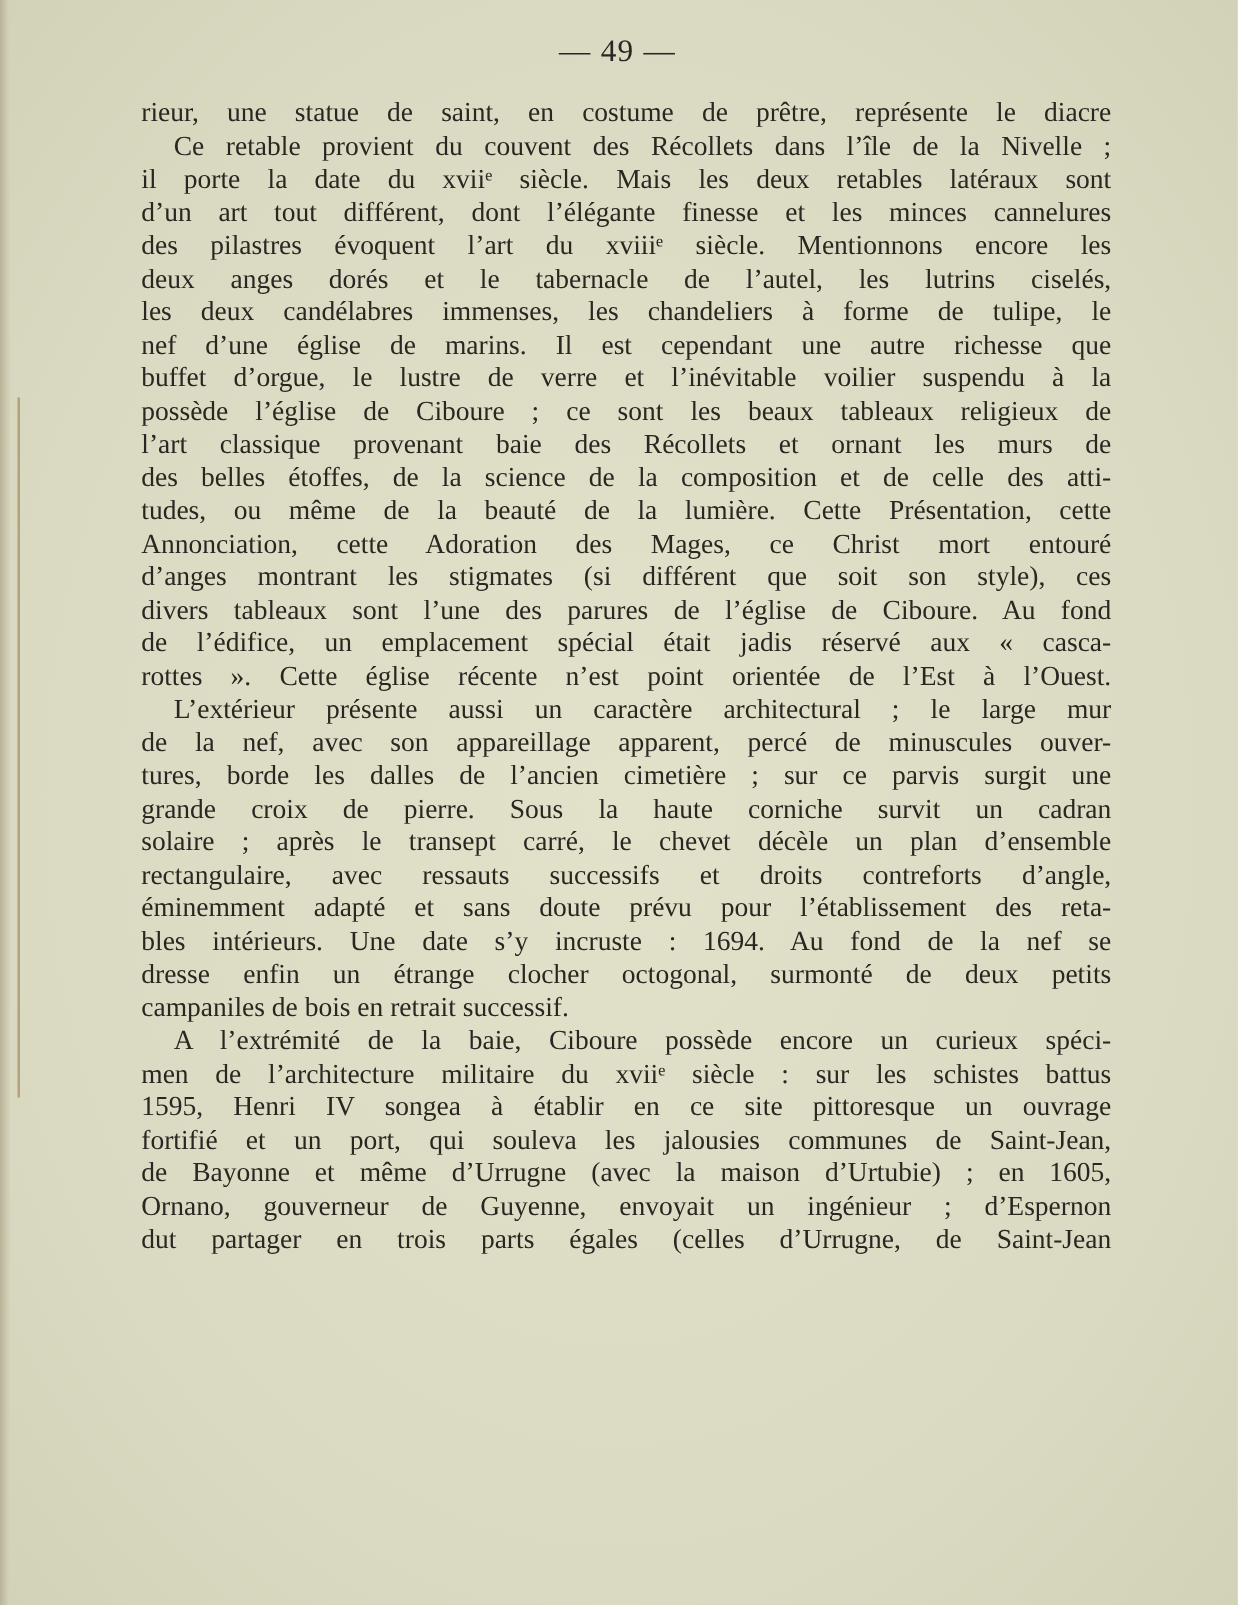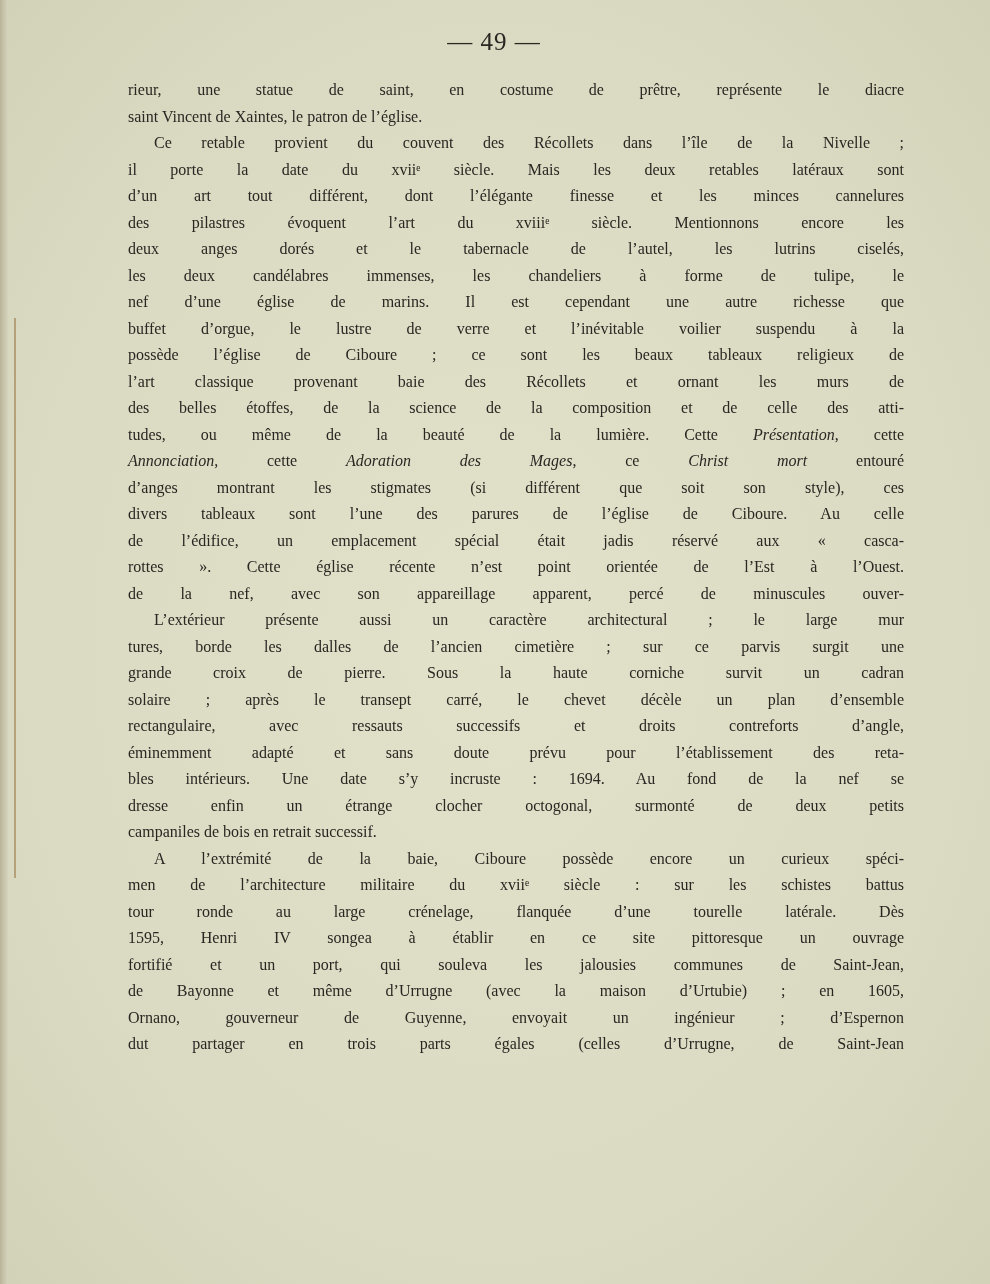--- a/index.html
+++ b/index.html
@@ -20,71 +20,69 @@
   }
   .binding-line {
     position:absolute; left:14px; top:318px; width:2px; height:560px;
     background:#a88d62; opacity:0.75;
   }
   .page-number {
     position:absolute; top:28px; left:0; width:988px; text-align:center;
     font-size:25px; letter-spacing:1px;
   }
   .text-block {
-    position:absolute; left:128px; top:77px; width:776px;
-    font-size:16px; line-height:26.5px;
+    position:absolute; left:113px; top:77px; width:776px;
+    font-size:22px; line-height:26.5px;
   }
   .line {
     display:block; text-align:justify; text-align-last:justify;
     white-space:nowrap; height:26.5px;
   }
   .line.last { text-align-last:left; }
   .line.indent { padding-left:26px; }
-  .it { font-style:italic; }
+  .it { }
 </style>
 </head>
 <body>
 
 <div class="page-bg"></div>
 <div class="left-edge"></div>
 <div class="binding-line"></div>
 
 <div class="page-number">— 49 —</div>
 
 <div class="text-block" id="text-block">
     <span class="line">rieur, une statue de saint, en costume de prêtre, représente le diacre</span>
-    <span class="line last">saint Vincent de Xaintes, le patron de l’église.</span>
     <span class="line indent">Ce retable provient du couvent des Récollets dans l’île de la Nivelle ;</span>
     <span class="line">il porte la date du xviiᵉ siècle. Mais les deux retables latéraux sont</span>
     <span class="line">d’un art tout différent, dont l’élégante finesse et les minces cannelures</span>
     <span class="line">des pilastres évoquent l’art du xviiiᵉ siècle. Mentionnons encore les</span>
     <span class="line">deux anges dorés et le tabernacle de l’autel, les lutrins ciselés,</span>
     <span class="line">les deux candélabres immenses, les chandeliers à forme de tulipe, le</span>
     <span class="line">nef d’une église de marins. Il est cependant une autre richesse que</span>
     <span class="line">buffet d’orgue, le lustre de verre et l’inévitable voilier suspendu à la</span>
     <span class="line">possède l’église de Ciboure ; ce sont les beaux tableaux religieux de</span>
     <span class="line">l’art classique provenant baie des Récollets et ornant les murs de</span>
     <span class="line">des belles étoffes, de la science de la composition et de celle des atti-</span>
     <span class="line"><span>tudes, ou même de la beauté de la lumière. Cette </span><span class="it">Présentation</span><span>, cette</span></span>
     <span class="line"><span class="it">Annonciation</span><span>, cette </span><span class="it">Adoration des Mages</span><span>, ce </span><span class="it">Christ mort</span><span> entouré</span></span>
     <span class="line">d’anges montrant les stigmates (si différent que soit son style), ces</span>
-    <span class="line">divers tableaux sont l’une des parures de l’église de Ciboure. Au celle</span>
+    <span class="line">divers tableaux sont l’une des parures de l’église de Ciboure. Au fond</span>
     <span class="line">de l’édifice, un emplacement spécial était jadis réservé aux « casca-</span>
     <span class="line">rottes ». Cette église récente n’est point orientée de l’Est à l’Ouest.</span>
+    <span class="line indent">L’extérieur présente aussi un caractère architectural ; le large mur</span>
     <span class="line">de la nef, avec son appareillage apparent, percé de minuscules ouver-</span>
-    <span class="line indent">L’extérieur présente aussi un caractère architectural ; le large mur</span>
     <span class="line">tures, borde les dalles de l’ancien cimetière ; sur ce parvis surgit une</span>
     <span class="line">grande croix de pierre. Sous la haute corniche survit un cadran</span>
     <span class="line">solaire ; après le transept carré, le chevet décèle un plan d’ensemble</span>
     <span class="line">rectangulaire, avec ressauts successifs et droits contreforts d’angle,</span>
     <span class="line">éminemment adapté et sans doute prévu pour l’établissement des reta-</span>
     <span class="line">bles intérieurs. Une date s’y incruste : 1694. Au fond de la nef se</span>
     <span class="line">dresse enfin un étrange clocher octogonal, surmonté de deux petits</span>
     <span class="line last">campaniles de bois en retrait successif.</span>
     <span class="line indent">A l’extrémité de la baie, Ciboure possède encore un curieux spéci-</span>
     <span class="line">men de l’architecture militaire du xviiᵉ siècle : sur les schistes battus</span>
-    <span class="line">tour ronde au large crénelage, flanquée d’une tourelle latérale. Dès</span>
     <span class="line">1595, Henri IV songea à établir en ce site pittoresque un ouvrage</span>
     <span class="line">fortifié et un port, qui souleva les jalousies communes de Saint-Jean,</span>
     <span class="line">de Bayonne et même d’Urrugne (avec la maison d’Urtubie) ; en 1605,</span>
     <span class="line">Ornano, gouverneur de Guyenne, envoyait un ingénieur ; d’Espernon</span>
     <span class="line">dut partager en trois parts égales (celles d’Urrugne, de Saint-Jean</span>
   </div>
 
 </body></html>

